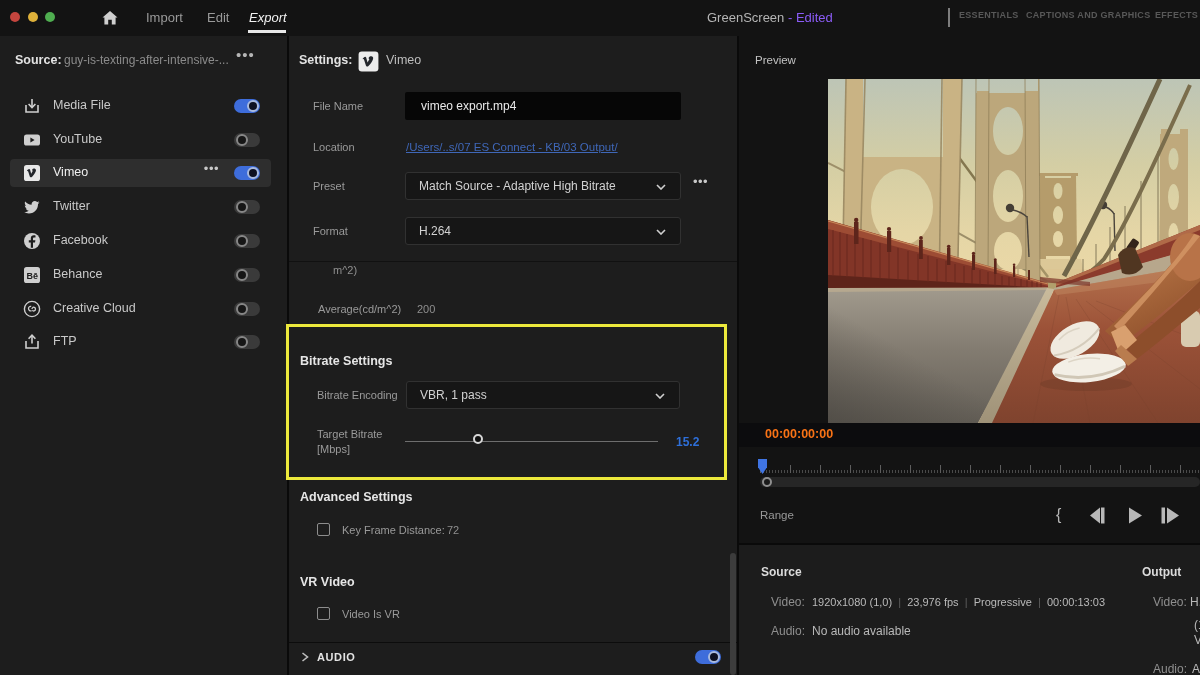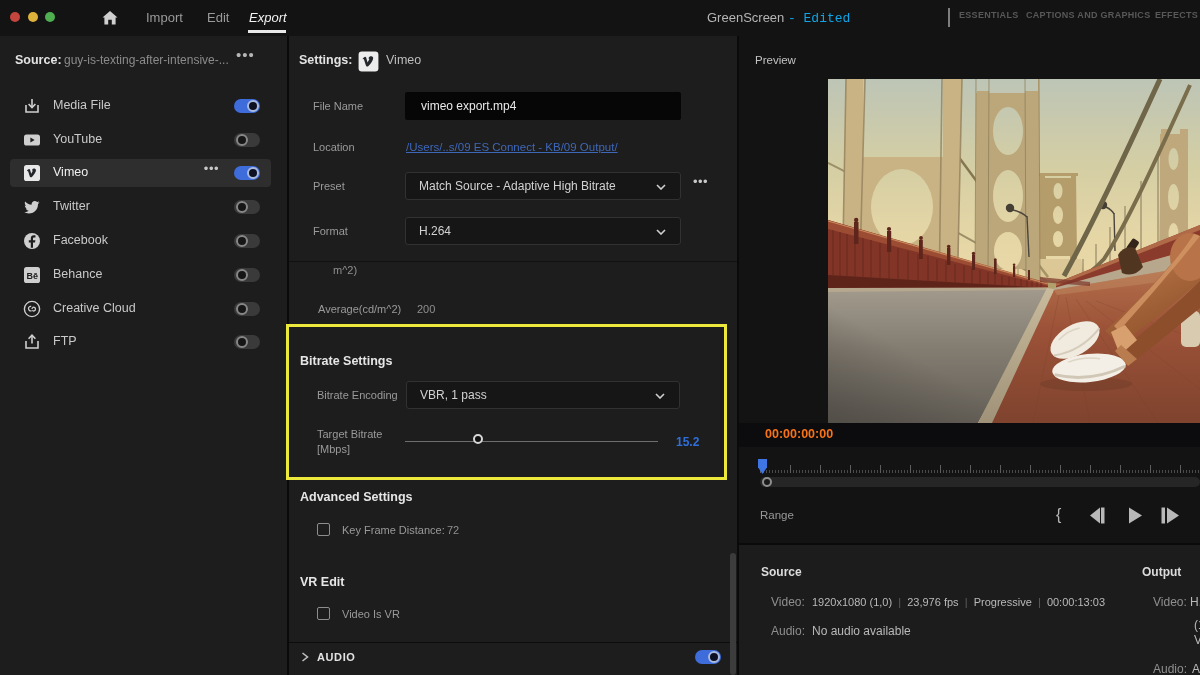--- a/index.html
+++ b/index.html
@@ -49,21 +49,21 @@
     <div class="dot" style="left:10px; background:#c4453e;"></div>
     <div class="dot" style="left:28px; background:#deb13a;"></div>
     <div class="dot" style="left:45px; background:#4fae50;"></div>
     <svg class="abs" style="left:101px; top:9px;" width="18" height="18" viewBox="0 0 18 18">
       <path d="M9 2 L16.5 8.6 L14.6 8.6 L14.6 15.5 L10.8 15.5 L10.8 10.7 L7.2 10.7 L7.2 15.5 L3.4 15.5 L3.4 8.6 L1.5 8.6 Z" fill="#cfcfcf"></path>
     </svg>
     <div class="tab" style="left:146px;">Import</div>
     <div class="tab" style="left:207px;">Edit</div>
     <div class="tab" style="left:249px; color:#f2f2f2;font-style:italic;">Export</div>
     <div class="abs" style="left:248px; top:30px; width:38px; height:2.5px; background:#e9e9e9;"></div>
-    <div id="title">GreenScreen <span style="color:#0ea5e9;font-family:Liberation Mono, monospace;">- Edited</span></div>
+    <div id="title">GreenScreen <span style="color:#8b5cf6;">- Edited</span></div>
     <div class="abs" style="left:948px; top:8px; width:2px; height:19px; background:#7d7d7d;"></div>
     <div class="panetab" style="left:959px;">ESSENTIALS</div>
     <div class="panetab" style="left:1026px;">CAPTIONS AND GRAPHICS</div>
     <div class="panetab" style="left:1155px;">EFFECTS</div>
   </div>
 
   <div class="abs" id="sidebar">
     <div class="abs" style="left:15px; top:17px; font-size:12.5px; color:#e3e3e3; font-weight:bold;">Source:</div>
     <div class="abs" style="left:64px; top:17px; font-size:12px; color:#8b8b8b;">guy-is-texting-after-intensive-...</div>
     <div class="abs" style="left:236px; top:10px; font-size:15px; color:#b5b5b5; letter-spacing:1px;">•••</div>
@@ -164,21 +164,21 @@
       <rect x="0.5" y="0.5" width="17" height="17" rx="2.8" fill="#ececec"></rect>
       <path d="M4 6.6 L5 5.5 C5.8 4.8 6.6 4.6 7 5.6 L8.2 9.8 L9.8 6.8 C9.2 6.9 8.9 6.3 9.3 5.6 C9.8 4.8 11 4.3 12 4.7 C13.6 5.3 13 7.2 12.2 8.6 C11.2 10.4 9.6 12.6 8.5 13.2 C7.6 13.7 7 13 6.7 12.2 L5.2 7.6 C5 7 4.7 6.8 4.2 7 Z" fill="#23262b"></path>
       </svg>
     <div class="abs" style="left:97px; top:17px; font-size:12.5px; color:#bdbdbd;">Vimeo</div>
 
     <div class="flabel" style="left:24px; top:64px;">File Name</div>
     <div class="abs" style="left:116px; top:56px; width:276px; height:28px; background:#060606; border-radius:2px;
          color:#e9e9e9; font-size:12px; line-height:28px; padding-left:16px;">vimeo export.mp4</div>
 
     <div class="flabel" style="left:24px; top:105px;">Location</div>
-    <div class="abs" style="left:117px; top:105px; font-size:11.5px; color:#3f67b8; text-decoration:underline;">/Users/..s/09 ES Connect - KB/09 Output/</div>
+    <div class="abs" style="left:117px; top:105px; font-size:11.5px; color:#3f67b8; text-decoration:underline;">/Users/..s/07 ES Connect - KB/03 Output/</div>
 
     <div class="flabel" style="left:24px; top:144px;">Preset</div>
     <div class="dd" style="left:116px; top:136px; width:276px;">Match Source - Adaptive High Bitrate
       <svg class="chev" style="right:14px; top:11px;" viewBox="0 0 10 6">
           <path d="M1 1 L5 5 L9 1" stroke="#cfcfcf" stroke-width="1.6" fill="none"></path>
         </svg>
     </div>
     <div class="abs" style="left:404px; top:138px; font-size:13px; color:#c8c8c8; letter-spacing:0.5px;">•••</div>
 
     <div class="flabel" style="left:24px; top:189px;">Format</div>
@@ -207,21 +207,21 @@
     <div class="flabel" style="left:28px; top:407px;">[Mbps]</div>
     <div class="abs" style="left:116px; top:404.5px; width:253px; height:1.5px; background:#6e6e6e;"></div>
     <div class="abs" style="left:184px; top:398px; width:10px; height:10px; border:2px solid #d7d7d7; border-radius:50%; background:#101010;"></div>
     <div class="abs bold" style="left:387px; top:399px; font-size:12px; color:#2e6fd9;">15.2</div>
 
     <div class="abs bold" style="left:11px; top:454px; font-size:12.5px; color:#e6e6e6;">Advanced Settings</div>
     <div class="cb" style="left:28px; top:487px;"></div>
     <div class="flabel" style="left:53px; top:488px;">Key Frame Distance:</div>
     <div class="flabel" style="left:158px; top:488px; color:#8f8f8f;">72</div>
 
-    <div class="abs bold" style="left:11px; top:539px; font-size:12.5px; color:#e6e6e6;">VR Edit</div>
+    <div class="abs bold" style="left:11px; top:539px; font-size:12.5px; color:#e6e6e6;">VR Video</div>
     <div class="cb" style="left:28px; top:571px;"></div>
     <div class="flabel" style="left:53px; top:572px;">Video Is VR</div>
 
     <div class="abs" style="left:0px; top:606px; width:449px; height:1px; background:#0c0c0c;"></div>
     <svg class="abs" style="left:12px; top:616px;" width="8" height="10" viewBox="0 0 8 10">
         <path d="M1.5 1 L6.5 5 L1.5 9" stroke="#bdbdbd" stroke-width="1.6" fill="none"></path>
       </svg>
     <div class="abs bold" style="left:28px; top:615px; font-size:11px; color:#e3e3e3; letter-spacing:0.6px;">AUDIO</div>
     <div class="tog on" style="position:absolute; left:406px; top:614px;">
         <div class="knob"></div>

